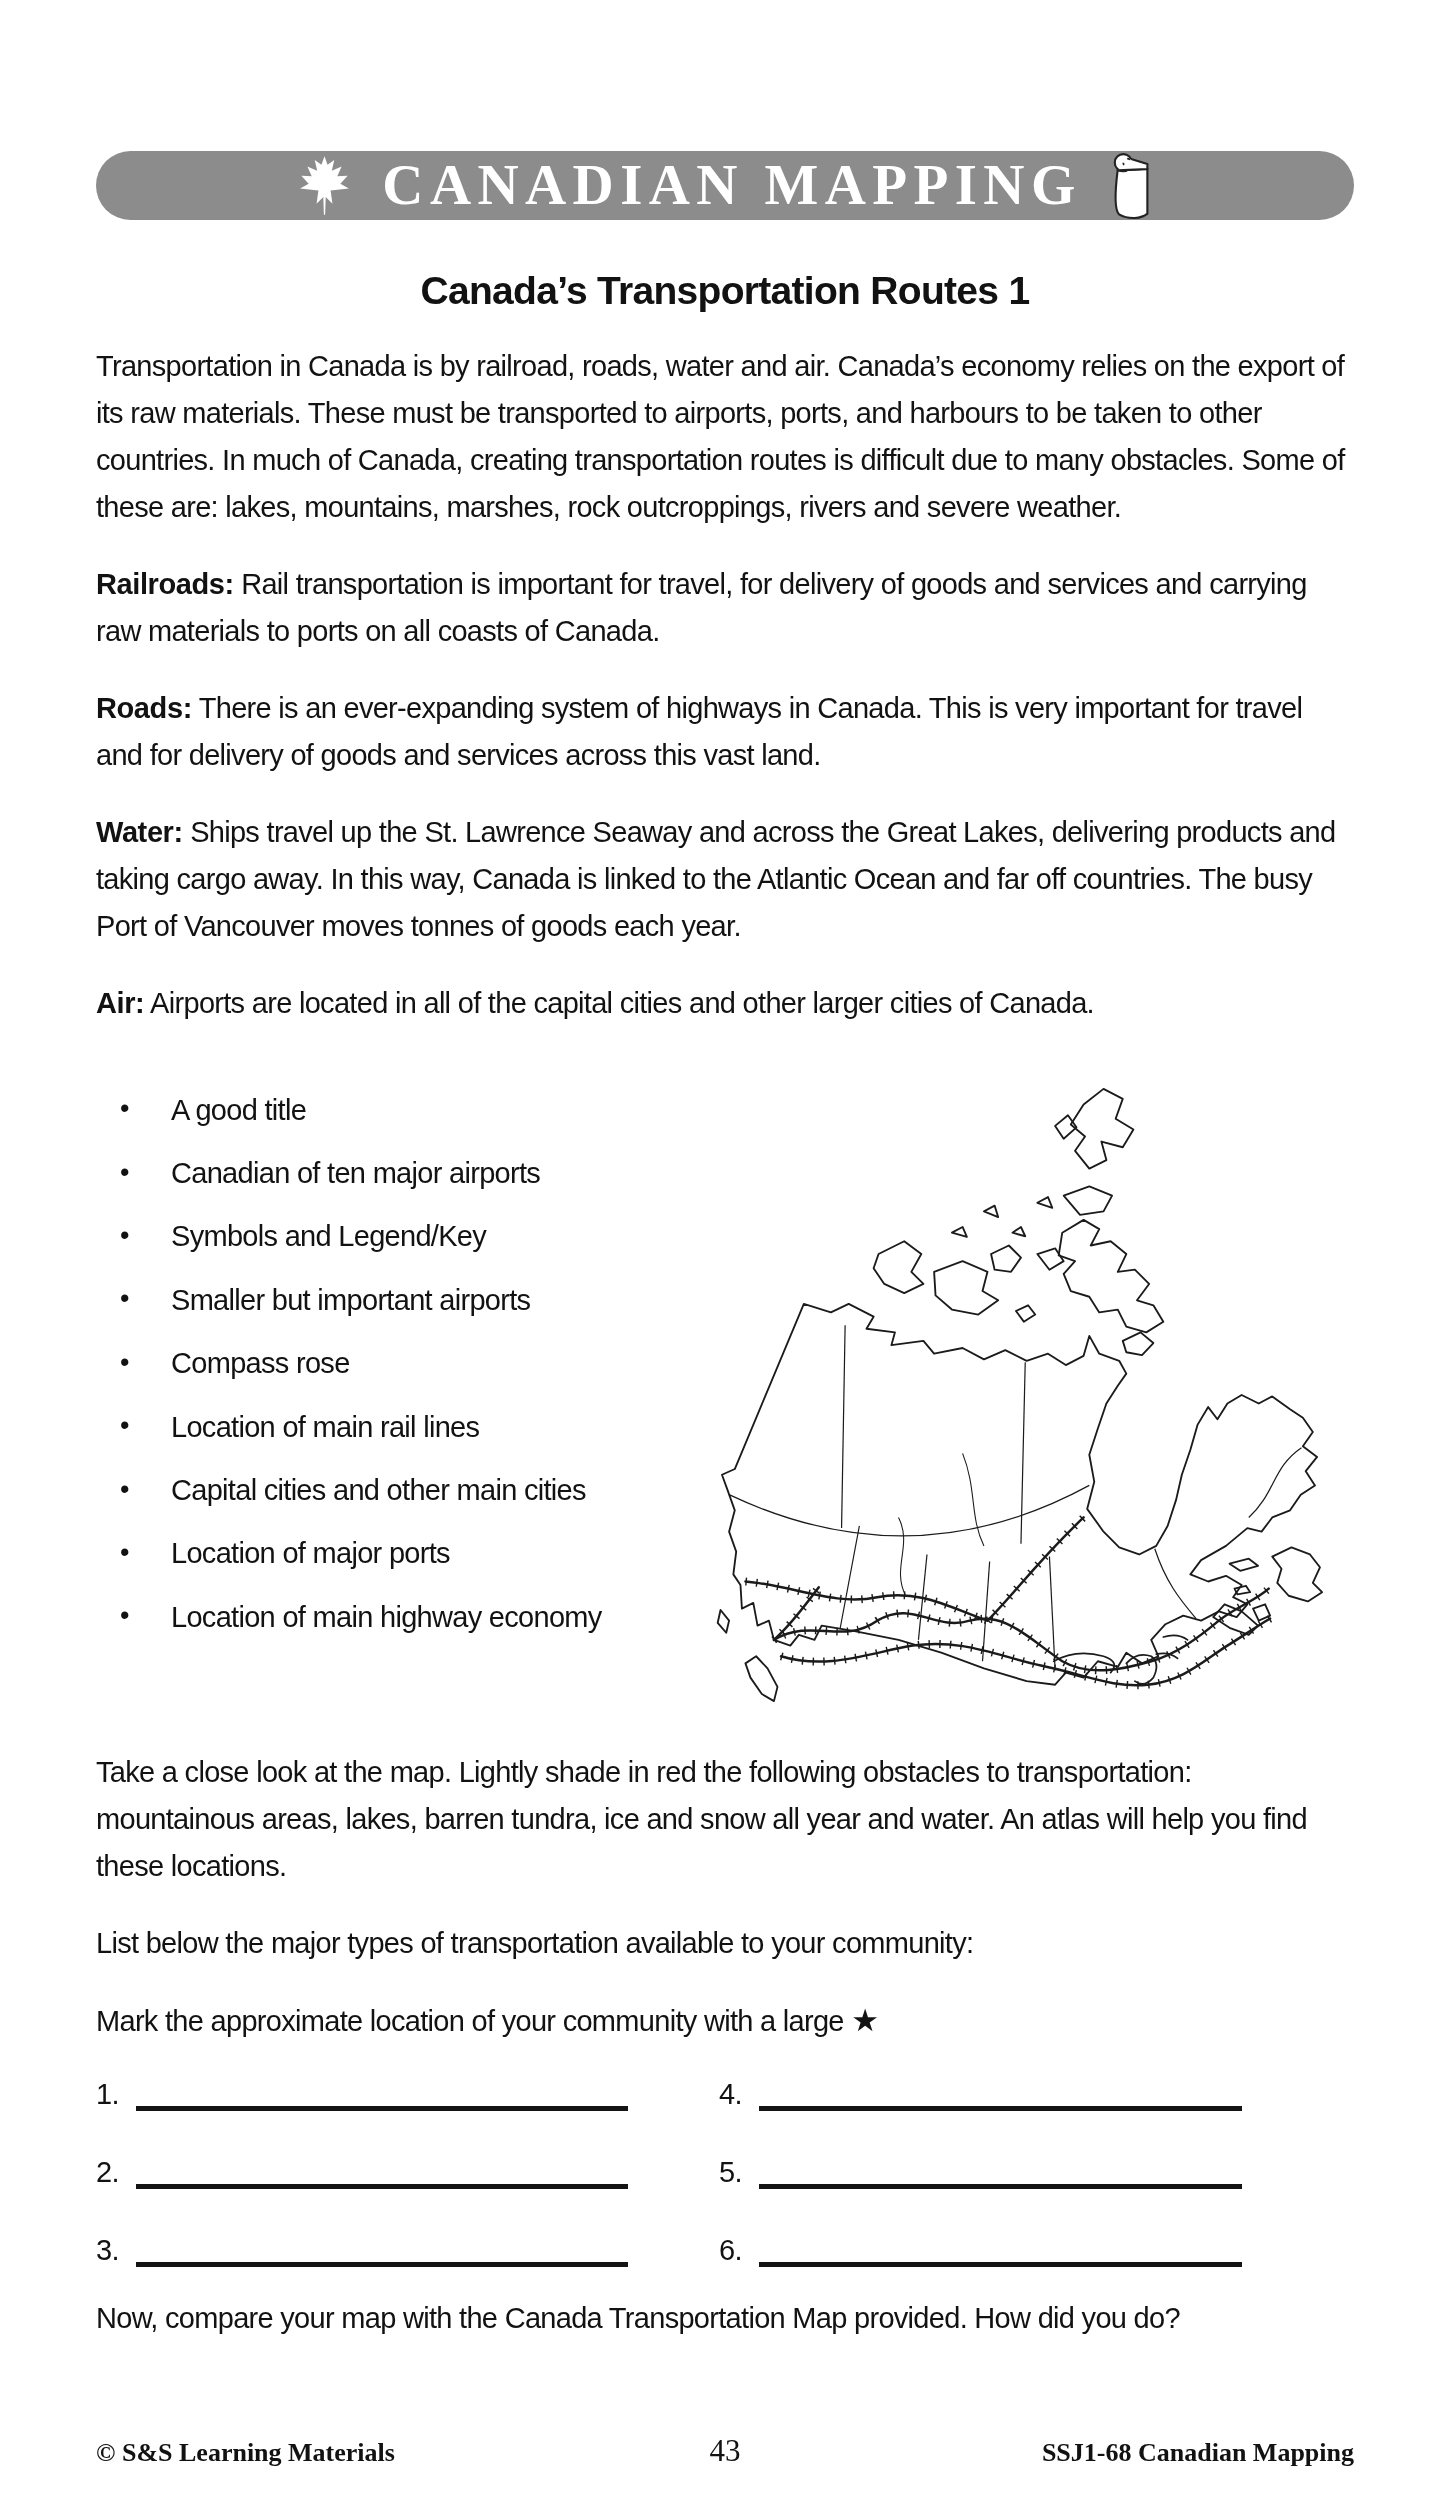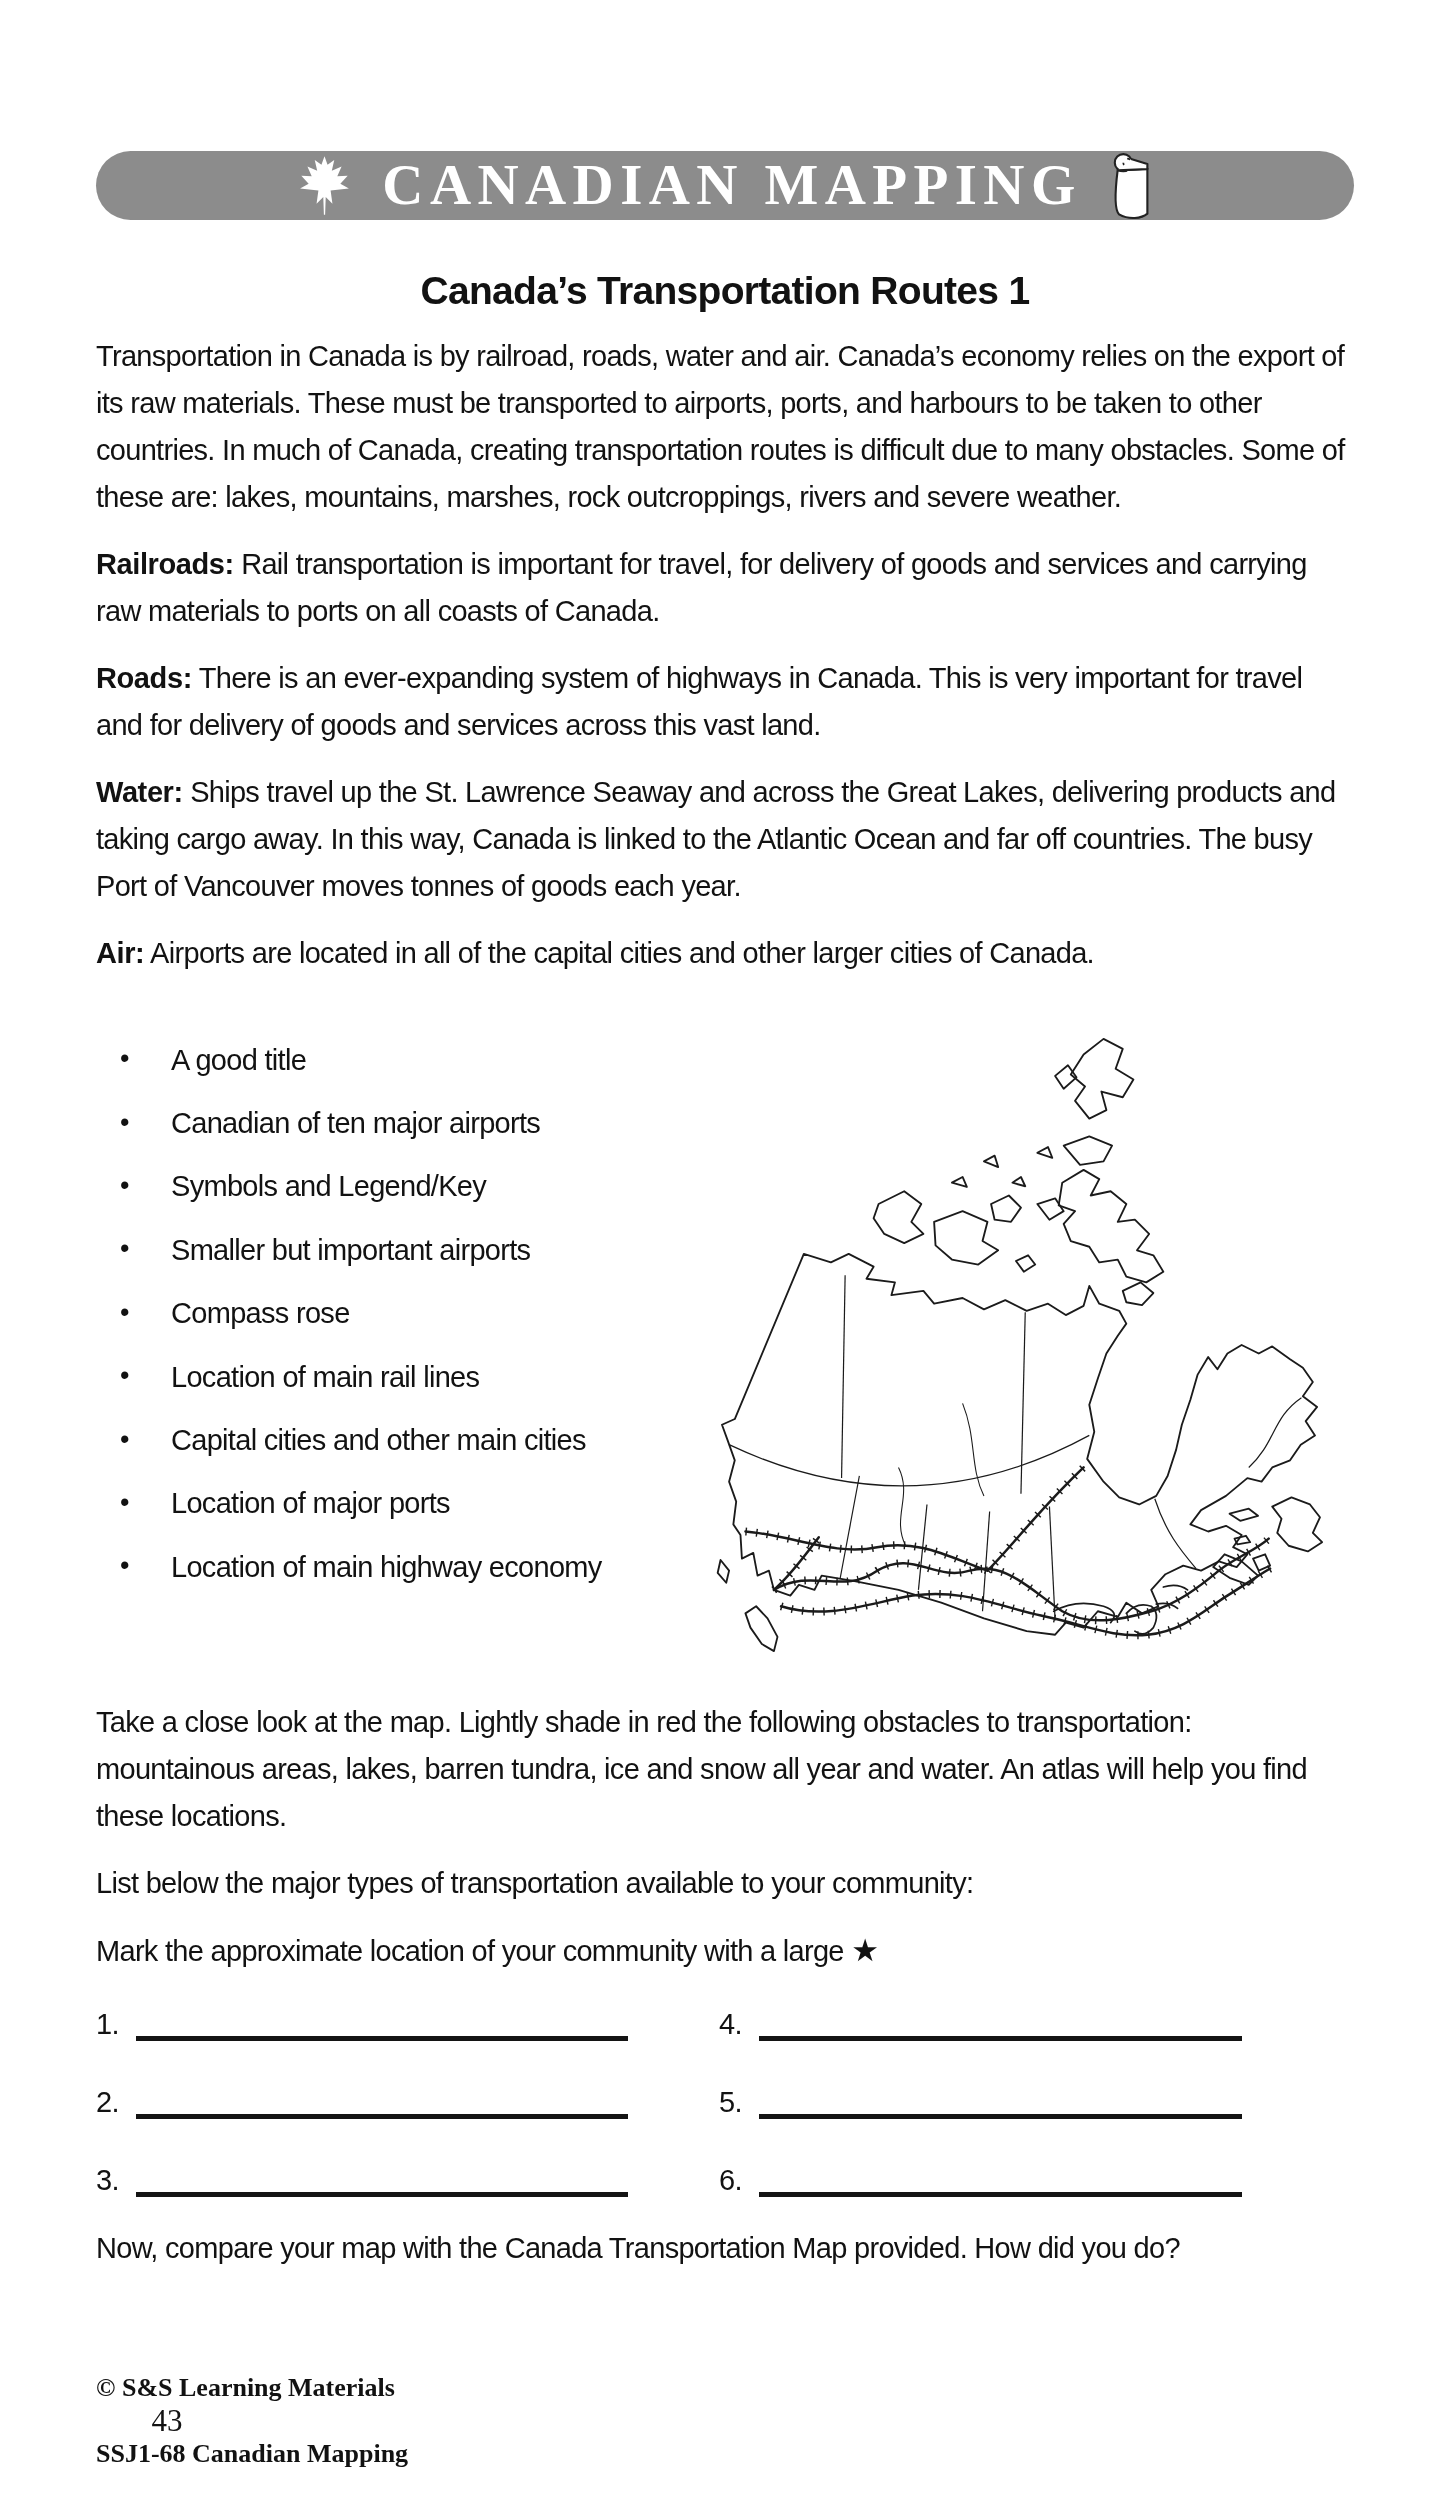--- a/index.html
+++ b/index.html
@@ -29,21 +29,21 @@
   }
   .banner .icon{ display:flex; align-items:center; }
   
   .page-title{
     text-align:center; font-weight:bold;
     font-size:39px; margin-top:49px; letter-spacing:-0.7px;
   }
   
   .para{
     font-size:29px; line-height:47px; letter-spacing:-0.7px;
-    margin-top:20px;
+    margin-top:30px;
   }
   .para b{ letter-spacing:-0.4px; }
   
   .map-row{ display:flex; margin-top:5.7px; }
   .checklist{
     list-style:none; width:532px; flex-shrink:0; padding-top:60px;
   }
   .checklist li{
     position:relative; padding-left:75px;
     font-size:29px; line-height:35px; letter-spacing:-0.7px;
@@ -70,21 +70,20 @@
   }
   .blank-row{ display:flex; align-items:flex-end; font-size:29px; letter-spacing:-0.7px; }
   .blank-row .num{ margin-right:17px; line-height:33px; }
   .blank-line{
     flex:1; height:33px; border-bottom:5px solid #141414;
   }
   
   .footer{
     margin-top:auto; display:flex; align-items:baseline;
     font-family:"Liberation Serif", serif;
-    flex-direction:column;
   }
   .footer .f-left, .footer .f-right{
     flex:1; font-weight:bold; font-size:26px;
   }
   .footer .f-right{ text-align:right; }
   .footer .f-center{ width:142px; text-align:center; font-size:31px; font-weight:normal; }
 </style>
 </head>
 <body>
 

